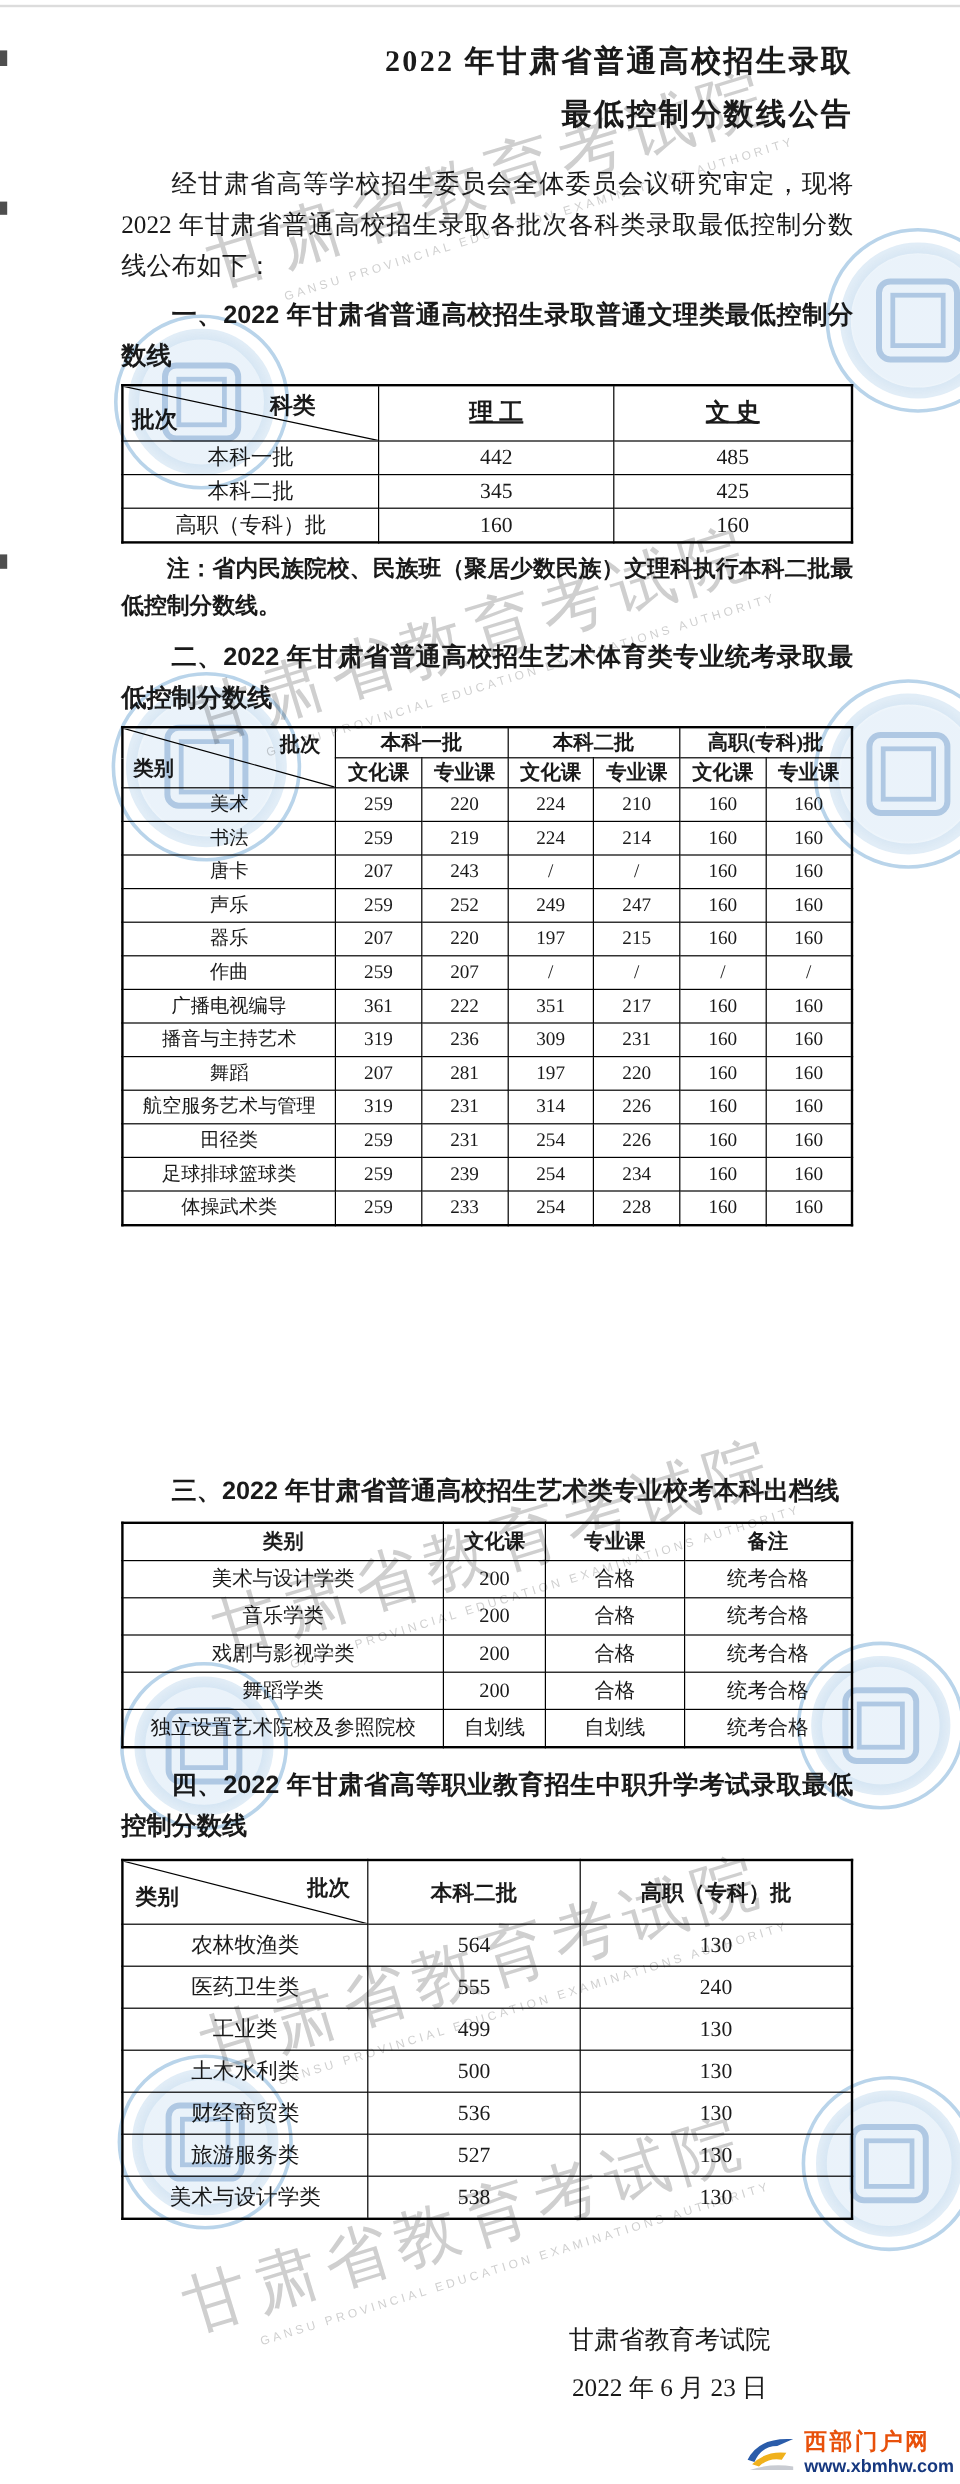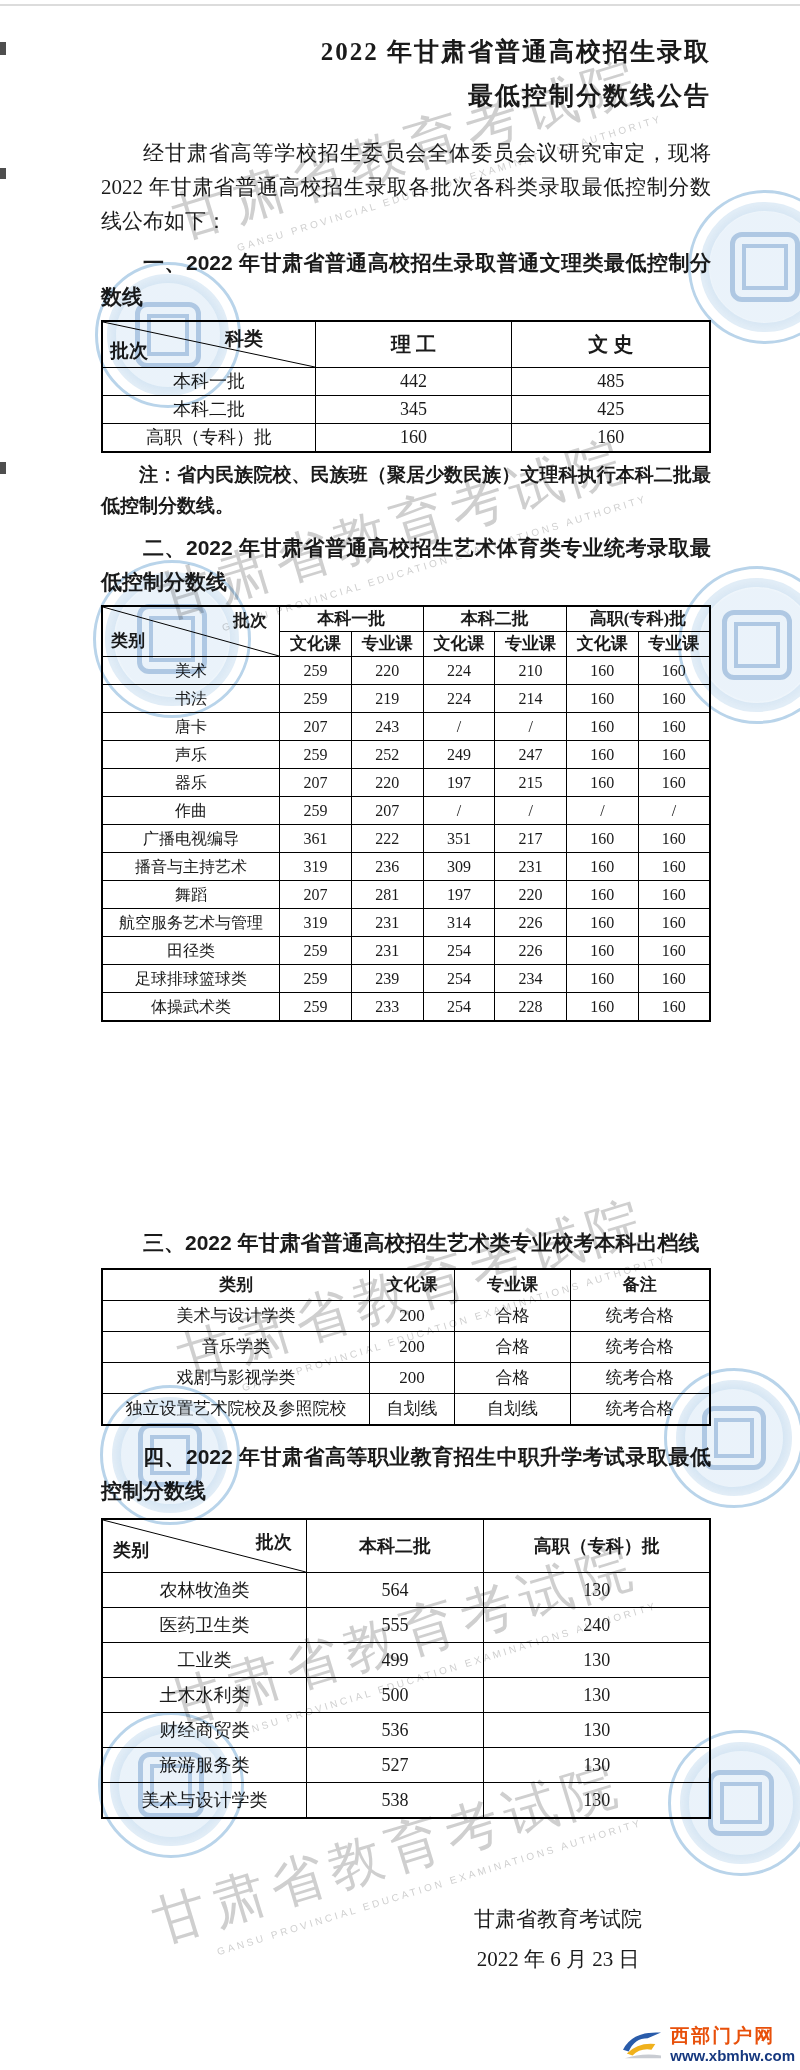--- a/index.html
+++ b/index.html
@@ -27,21 +27,21 @@
 
   table.tbl{border-collapse:collapse;width:100%;table-layout:fixed;margin-top:6px;background:transparent;border:2px solid #000;}
   table.tbl td,table.tbl th{border:1px solid #000;text-align:center;padding:0;font-weight:normal;overflow:hidden;}
   .diag{position:relative;}
   .diag svg.dline{position:absolute;inset:0;width:100%;height:100%;}
   .diag .dtop{position:absolute;font-weight:bold;}
   .diag .dbot{position:absolute;font-weight:bold;}
 
   
   .t1 td{font-size:18px;line-height:27px;height:27px;}
-  .t1 .hrow td{height:45px;font-size:20px;font-weight:bold;}
+  .t1 .hrow td{height:45px;font-size:20px;font-weight:bold;text-decoration:underline;}
   .t1 .diag .dtop{top:3px;right:52px;font-size:19px;}
   .t1 .diag .dbot{bottom:3px;left:7px;font-size:19px;}
   
   .t2 td{font-size:16px;line-height:27px;height:27px;}
   .t2 .hrow td{height:24px;line-height:24px;font-size:17px;font-weight:bold;}
   .t2 .diag .dtop{top:2px;right:12px;font-size:17px;}
   .t2 .diag .dbot{bottom:3px;left:8px;font-size:17px;}
   
   .t3 td{font-size:17px;line-height:30px;height:30px;}
   .t3 .hrow td{font-weight:bold;}
@@ -320,20 +320,26 @@
         <td>合格</td>
         <td>统考合格</td>
       </tr>
       <tr>
         <td>戏剧与影视学类</td>
         <td>200</td>
         <td>合格</td>
         <td>统考合格</td>
       </tr>
       <tr>
+        <td>舞蹈学类</td>
+        <td>200</td>
+        <td>合格</td>
+        <td>统考合格</td>
+      </tr>
+      <tr>
         <td>独立设置艺术院校及参照院校</td>
         <td>自划线</td>
         <td>自划线</td>
         <td>统考合格</td>
       </tr>
     </tbody>
       </table>
 
     <p class="sec-heading" style="margin-top:14px;">四、2022 年甘肃省高等职业教育招生中职升学考试录取最低控制分数线</p>
 

